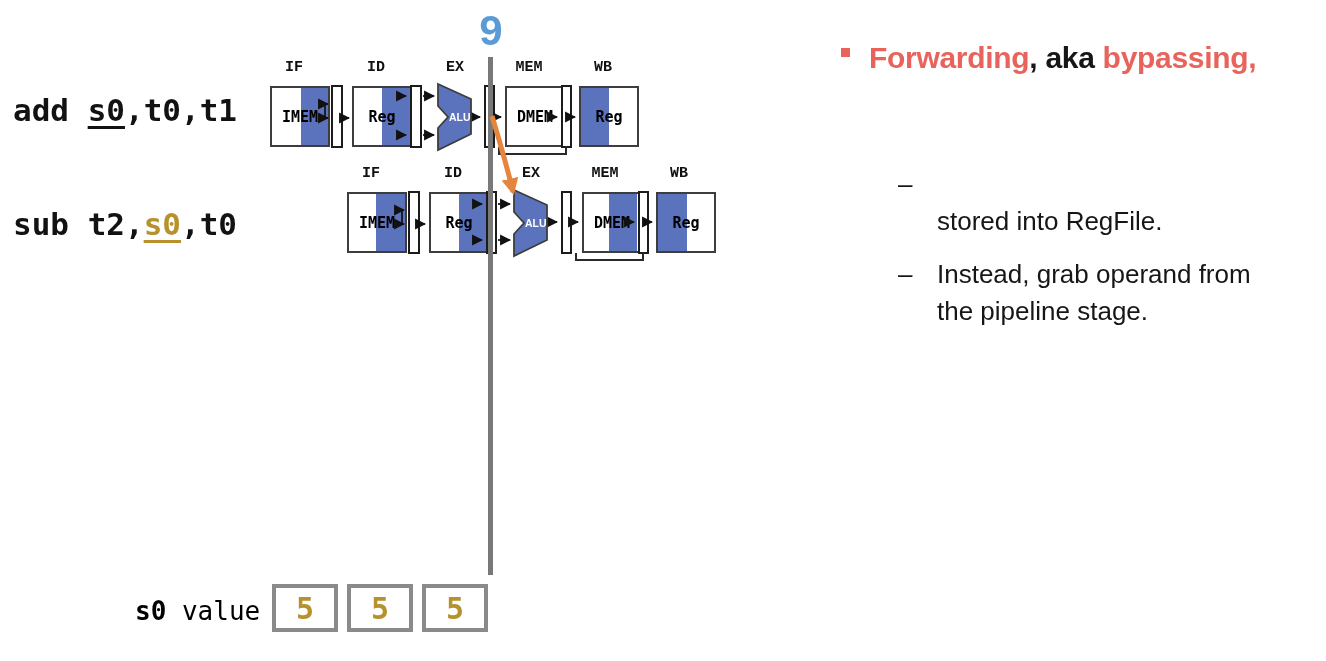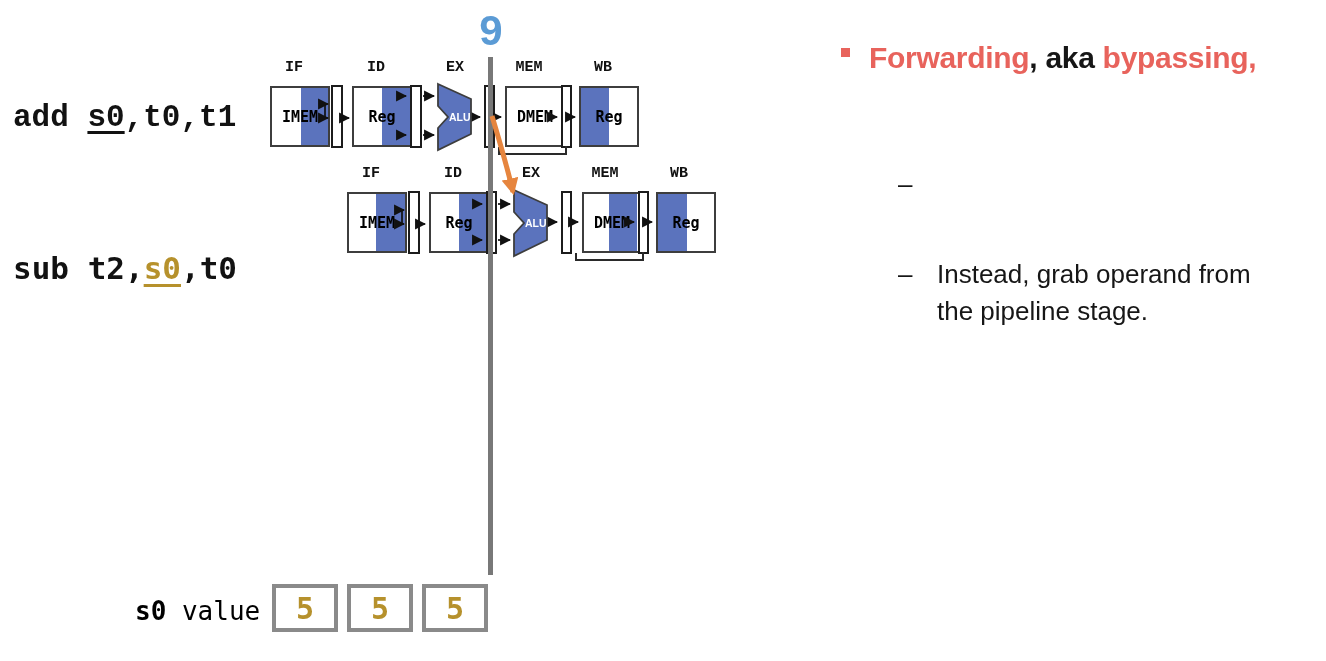--- a/index.html
+++ b/index.html
@@ -35,22 +35,22 @@
   .s0label .b{font-weight:bold;}
   .vbox{position:absolute;top:584px;width:66px;height:48px;border:4px solid #8a8a8a;box-sizing:border-box;
         background:#fff;display:flex;align-items:center;justify-content:center;
         font-family:"DejaVu Sans Mono",monospace;font-weight:bold;font-size:30px;color:#b6912c;}
 </style>
 </head>
 <body>
 
 <div class="slide">
 
-  <div class="instr" style="top:100px;font-family:Liberation Mono, monospace;"><span>add </span><span class="u">s0</span><span>,t0,t1</span></div>
-  <div class="instr" style="top:206px;margin-top:44px;"><span>sub t2,</span><span class="u gold">s0</span><span>,t0</span></div>
+  <div class="instr" style="top:92px;"><span>add </span><span class="u">s0</span><span>,t0,t1</span></div>
+  <div class="instr" style="top:206px;"><span>sub t2,</span><span class="u gold">s0</span><span>,t0</span></div>
 
   <div class="cycle">9</div>
 
   <div class="stage" style="left:270px;top:59px;">IF</div>
   <div class="stage" style="left:352px;top:59px;">ID</div>
   <div class="stage" style="left:431px;top:59px;">EX</div>
   <div class="stage" style="left:505px;top:59px;">MEM</div>
   <div class="stage" style="left:579px;top:59px;">WB</div>
 
   <div class="box" style="left:270px;top:86px;background:linear-gradient(90deg,#fff 0 52%,#5b73bd 52%);">
@@ -145,21 +145,21 @@
     <line x1="490.5" y1="57" x2="490.5" y2="575" stroke="#787878" stroke-width="5"></line>
 
     <path d="M 492 116 C 501 146, 508 170, 513 192" stroke="#e6853e" stroke-width="5" fill="none" marker-end="url(#oah)"></path>
   </svg>
 
   <div class="bullet-sq"></div>
   <div class="main-bullet"><span class="red">Forwarding</span><span>, aka </span><span class="red">bypassing</span><span class="red">,</span><br><br></div>
 
   <div class="sub" style="top:166px;">
     <span class="dash">–</span>
-    <div class="txt"><br></div>
+    <div class="txt"><br><span>stored into RegFile.</span></div>
   </div>
   <div class="sub" style="top:256px;">
     <span class="dash">–</span>
     <div class="txt"><span>Instead, grab operand from</span><br><span>the pipeline stage.</span></div>
   </div>
 
   <div class="s0label"><span class="b">s0</span><span> value</span></div>
   <div class="vbox" style="left:272px;">
       <span>5</span>
     </div>

